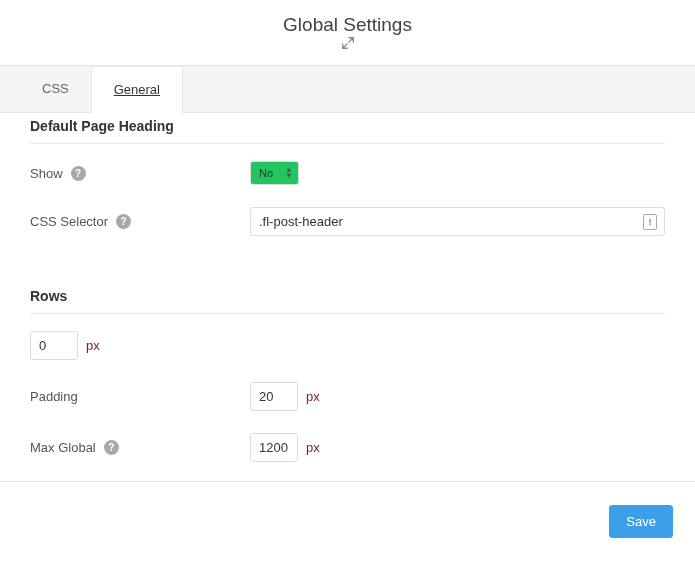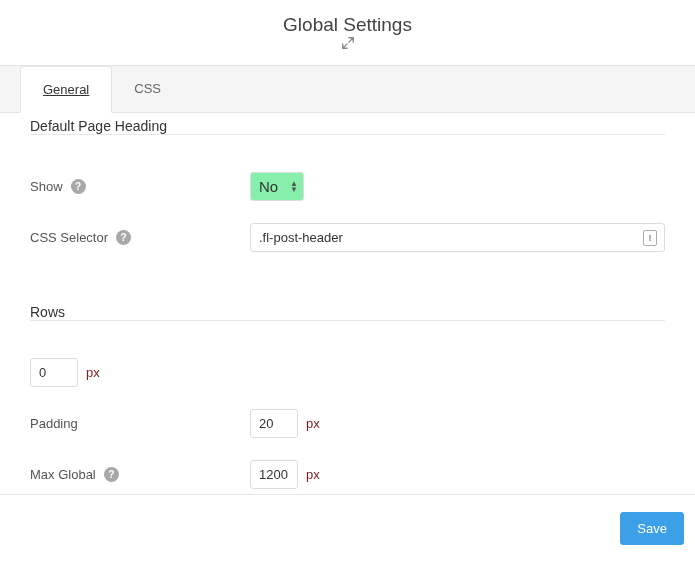--- a/index.html
+++ b/index.html
@@ -11,63 +11,63 @@
 
 .tabs-row { background: #f5f5f5; border-bottom: 1px solid #e5e5e5; padding: 0 20px; display: flex; }
 .tab { padding: 15px 22px; font-size: 13px; color: #666; cursor: pointer; }
 .tab.active { background: #fff; border: 1px solid #e5e5e5; border-bottom: 1px solid #fff; margin-bottom: -1px; color: #333; text-decoration: underline; border-radius: 3px 3px 0 0; }
 
 .content { position: absolute; top: 98px; bottom: 72px; left: 0; right: 0; overflow-y: auto; padding: 20px 30px 0 30px; }
 .content::-webkit-scrollbar { width: 8px; }
 .content::-webkit-scrollbar-track { background: transparent; }
 .content::-webkit-scrollbar-thumb { background: #c8c8c8; border-radius: 4px; }
 
-.section-title { font-size: 14px; font-weight: 400; color: #333; padding-bottom: 0; border-bottom: 1px solid #e8e8e8; margin-bottom: 37px; }
+.section-title { font-size: 14px; font-weight: 700; color: #333; padding-bottom: 9px; border-bottom: 1px solid #e8e8e8; margin-bottom: 17px; }
 
 .field-row { display: flex; align-items: center; margin-bottom: 22px; }
 .field-label { width: 220px; display: flex; align-items: flex-end; gap: 8px; color: #555; font-size: 13px; }
 .field-control { flex: 1; display: flex; align-items: center; gap: 8px; }
 
 .help-icon { width: 15px; height: 15px; border-radius: 50%; background: #a8a8a8; color: #fff; display: inline-flex; align-items: center; justify-content: center; font-size: 10px; font-weight: bold; cursor: help; }
 
 .select-wrap { position: relative; display: inline-block; }
-select { appearance: none; -webkit-appearance: none; border: 1px solid #dcdcdc; border-radius: 3px; padding: 5px 24px 5px 8px; font-size: 15px; background: #86efac; cursor: pointer; color: #333; }
+select { appearance: none; -webkit-appearance: none; border: 1px solid #dcdcdc; border-radius: 3px; padding: 5px 24px 5px 8px; font-size: 11px; background: #22c55e; cursor: pointer; color: #333; }
 .select-arrows { position: absolute; right: 6px; top: 50%; transform: translateY(-50%); pointer-events: none; color: #555; font-size: 8px; line-height: 6px; }
 
 input[type="text"] { border: 1px solid #dcdcdc; border-radius: 3px; padding: 6px 8px; font-size: 13px; color: #333; }
 .input-small { width: 48px; }
 .input-full { width: 100%; }
 .unit { color: #7f1d1d; font-size: 13px; }
 
 .input-icon-wrap { position: relative; flex: 1; }
 .input-icon-wrap input { padding-right: 30px; }
 .input-end-icon { position: absolute; right: 8px; top: 50%; transform: translateY(-50%); width: 14px; height: 16px; border: 1px solid #aaa; border-radius: 2px; display: flex; align-items: center; justify-content: center; font-size: 9px; color: #888; font-weight: bold; }
 
 .section-gap { height: 30px; }
 
-.footer { position: absolute; bottom: 0; left: 0; right: 0; height: 67px; border-top: 1px solid #e5e5e5; background: #fff; display: flex; align-items: center; justify-content: flex-end; padding: 0 11px; gap: 10px; }
+.footer { position: absolute; bottom: 0; left: 0; right: 0; height: 80px; border-top: 1px solid #e5e5e5; background: #fff; display: flex; align-items: center; justify-content: flex-end; padding: 0 22px; gap: 10px; }
 .btn { padding: 8px 16px; font-size: 13px; border-radius: 3px; cursor: pointer; border: 1px solid transparent; }
 .btn-primary { background: #3ba0e8; color: #fff; border-color: #3ba0e8; }
 .btn-secondary { background: #fff; color: #555; border-color: #d0d0d0; }
 </style>
 </head>
 <body>
 
 <div class="header">
   <div class="header-title">Global Settings</div>
   <div>
     <svg class="expand-icon" viewBox="0 0 16 16">
         <path d="M2 9 L2 14 L7 14 M2 14 L7 9 M14 7 L14 2 L9 2 M14 2 L9 7" stroke="currentColor" stroke-width="1.5" fill="none" stroke-linecap="round"></path>
       </svg>
   </div>
 </div>
 
 <div class="tabs-row">
+  <div class="tab">CSS</div>
   <div class="tab active">General</div>
-  <div class="tab">CSS</div>
 </div>
 
 <div class="content">
 
   <div class="section-title">Default Page Heading</div>
 
   <div class="field-row">
     <div class="field-label">
       <span>Show</span>
       <span class="help-icon">?</span>

